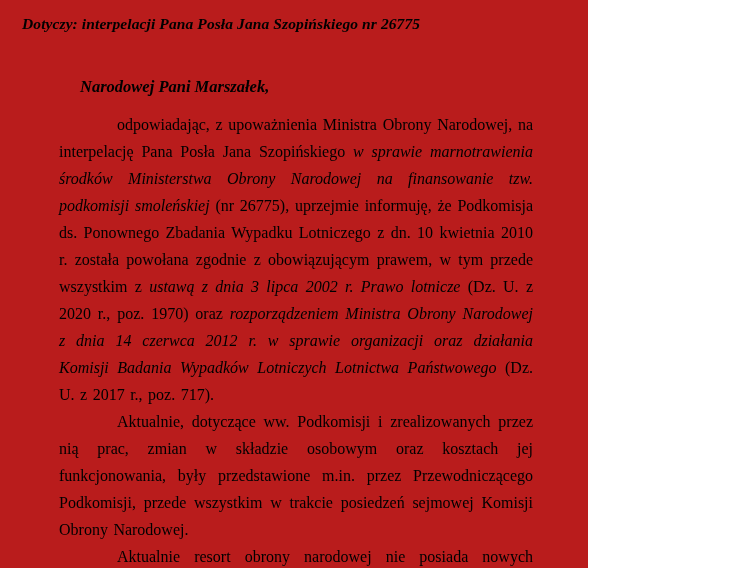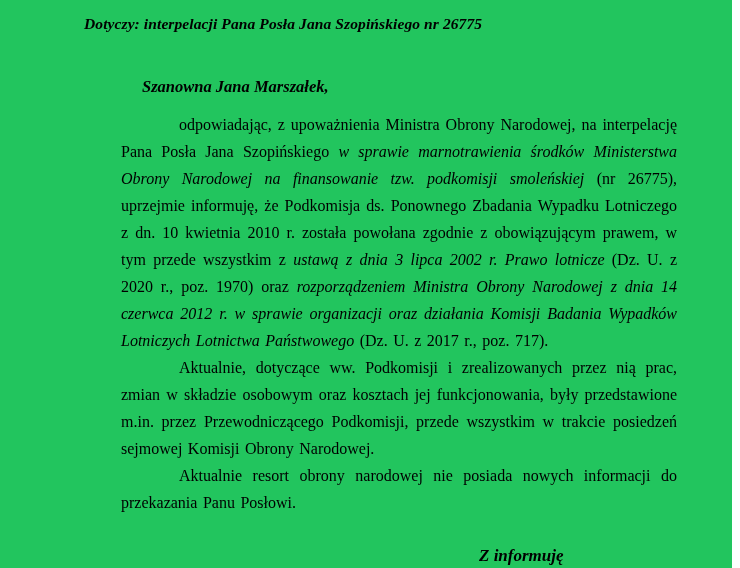--- a/index.html
+++ b/index.html
@@ -2,27 +2,27 @@
 <html><head>
 <meta charset="utf-8">
 <style>
   html, body {
     margin: 0;
     padding: 0;
     background: #ffffff;
   }
   .page {
     position: relative;
-    width: 732px;
+    width: 588px;
     height: 568px;
-    background: #22c55e;
+    background: #b91c1c;
     color: #000000;
     font-family: "Liberation Serif", serif;
     box-sizing: border-box;
-    padding: 14px 55px 0 84px;
+    padding: 14px 55px 0 22px;
     overflow: hidden;
   }
   .subject {
     margin: 0;
     font-size: 15.5px;
     line-height: 20px;
     font-weight: bold;
     font-style: italic;
     letter-spacing: 0.1px;
   }
@@ -62,21 +62,21 @@
     font-style: italic;
   }
 </style>
 </head>
 <body>
 
 <div class="page">
 
   <p class="subject">Dotyczy: interpelacji Pana Posła Jana Szopińskiego nr 26775</p>
 
-  <p class="salutation">Szanowna Jana Marszałek,</p>
+  <p class="salutation">Narodowej Pani Marszałek,</p>
 
   <div class="letter-body">
       <p class="para"><span>odpowiadając, z upoważnienia Ministra Obrony Narodowej, na interpelację Pana Posła Jana Szopińskiego </span><span class="it">w sprawie marnotrawienia środków Ministerstwa Obrony Narodowej na finansowanie tzw. podkomisji smoleńskiej</span><span> (nr 26775), uprzejmie informuję, że Podkomisja ds. Ponownego Zbadania Wypadku Lotniczego z dn. 10 kwietnia 2010 r. została powołana zgodnie z obowiązującym prawem, w tym przede wszystkim z </span><span class="it">ustawą z dnia 3 lipca 2002 r. Prawo lotnicze</span><span> (Dz. U. z 2020 r., poz. 1970) oraz </span><span class="it">rozporządzeniem Ministra Obrony Narodowej z dnia 14 czerwca 2012 r. w sprawie organizacji oraz działania Komisji Badania Wypadków Lotniczych Lotnictwa Państwowego</span><span> (Dz. U. z 2017 r., poz. 717).</span></p>
       <p class="para"><span>Aktualnie, dotyczące ww. Podkomisji i zrealizowanych przez nią prac, zmian w składzie osobowym oraz kosztach jej funkcjonowania, były przedstawione m.in. przez Przewodniczącego Podkomisji, przede wszystkim w trakcie posiedzeń sejmowej Komisji Obrony Narodowej.</span></p>
       <p class="para"><span>Aktualnie resort obrony narodowej nie posiada nowych informacji do przekazania Panu Posłowi.</span></p>
     </div>
 
   <p class="closing">Z informuję</p>
 
   <p class="signature-note">/-/ podpisano elektronicznie</p>

